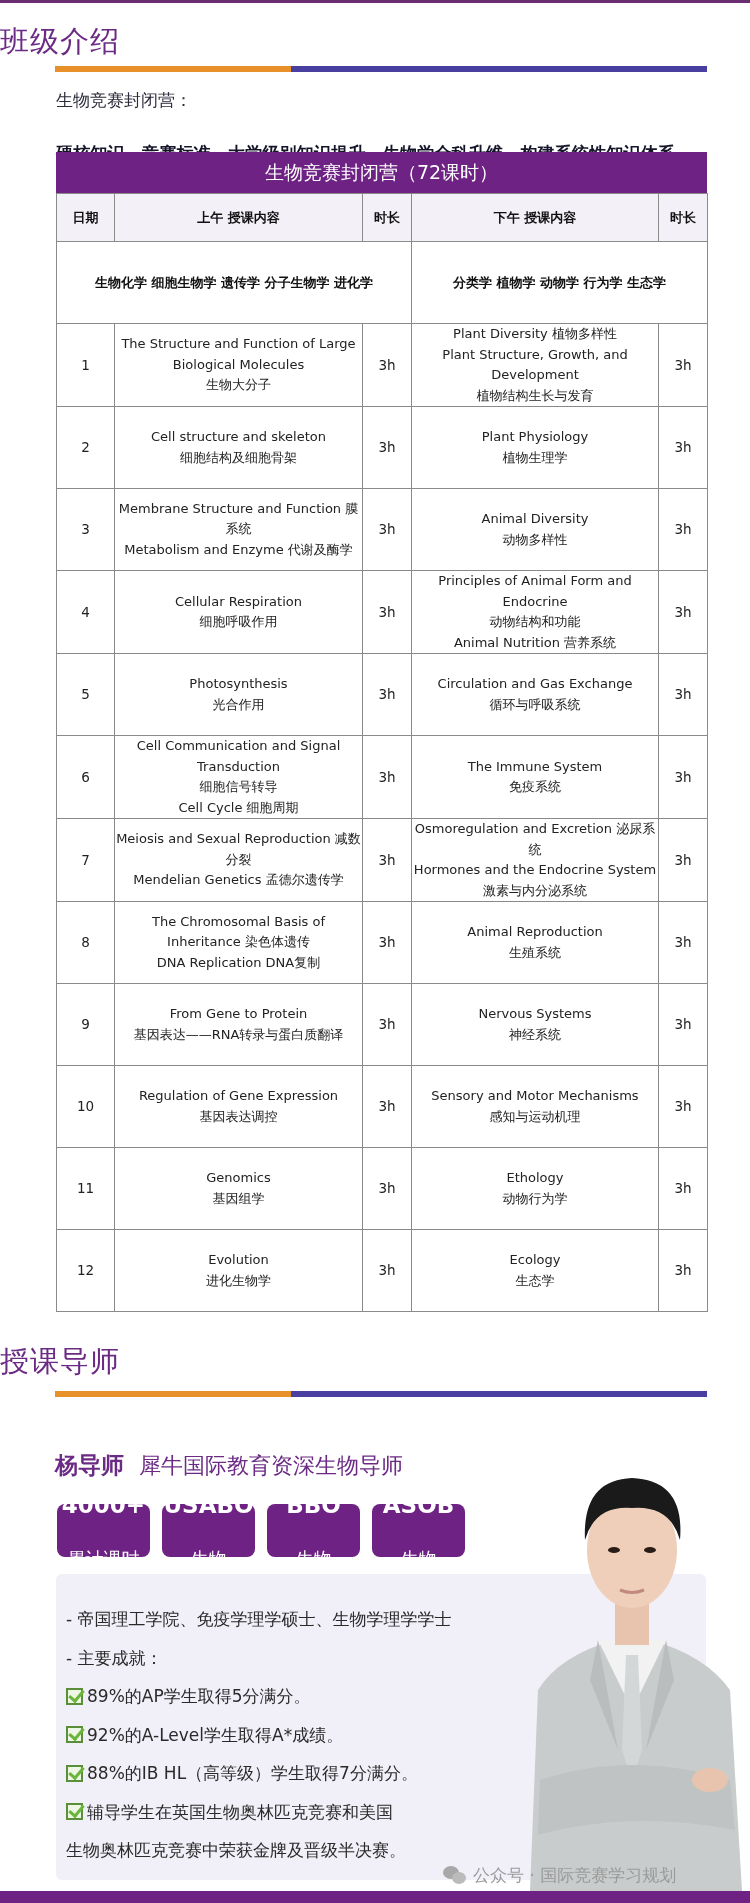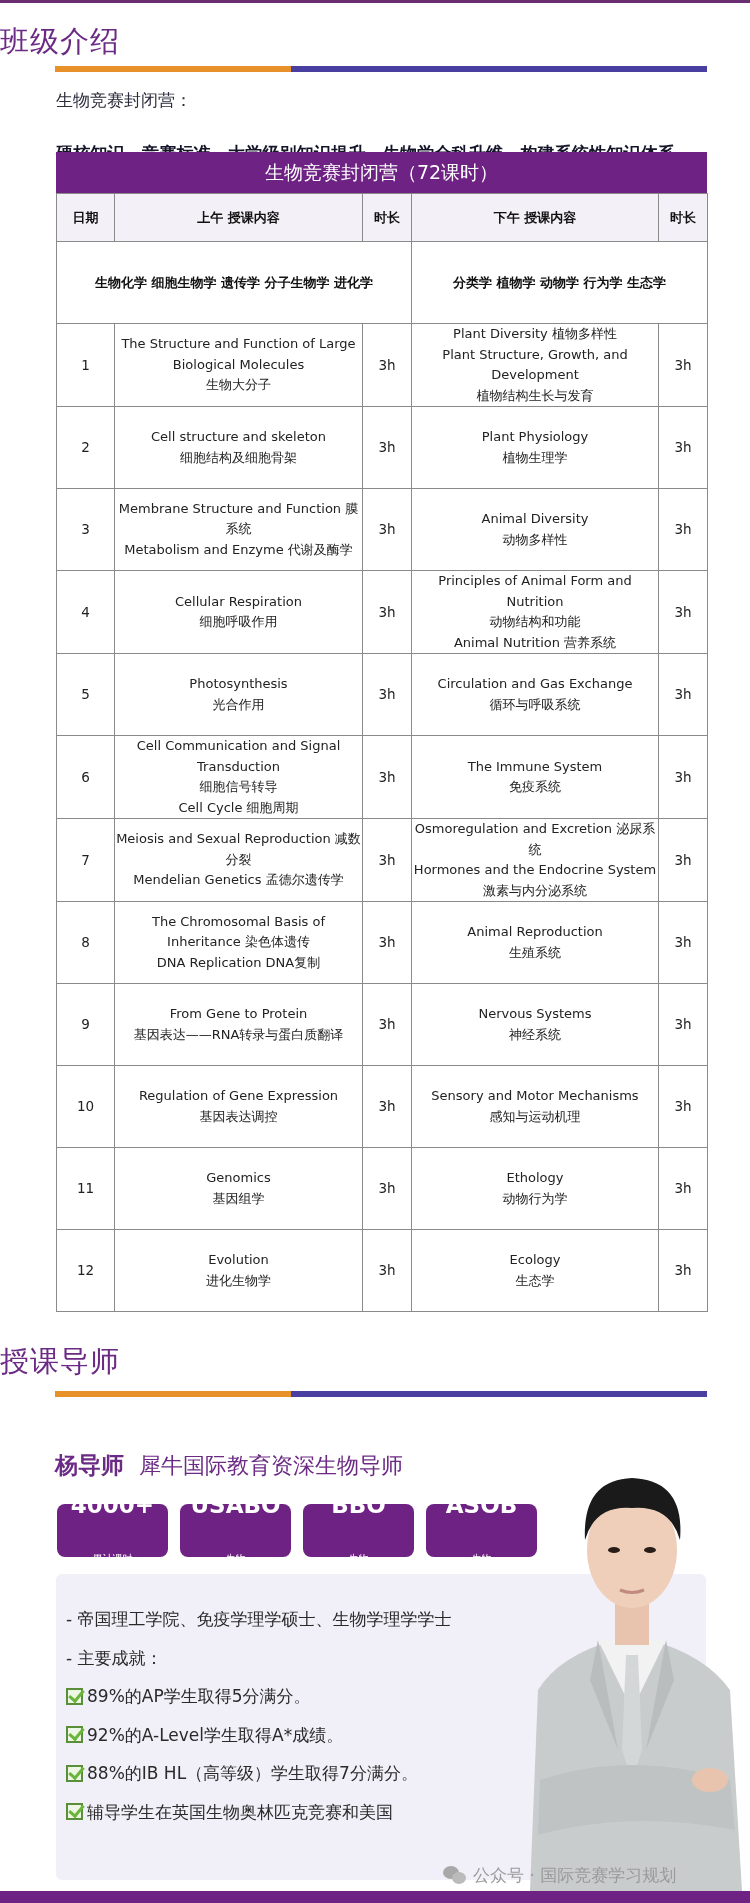--- a/index.html
+++ b/index.html
@@ -32,25 +32,25 @@
   .data-row td { height: 82px; font-size: 13px; color: #222; line-height: 20.5px; }
   .data-row td.num, .data-row td.dur { font-size: 13.5px; }
   .cell-line { display: block; }
 
   .teacher-name-row { position: absolute; left: 55px; top: 1450px; white-space: nowrap; }
   .teacher-name { font-size: 23px; font-weight: bold; color: #6b2a84; }
   .teacher-title { font-size: 22px; color: #6b2a84; margin-left: 10px; }
 
   .badges { position: absolute; left: 57px; top: 1504px; display: flex; gap: 12px; }
   .badge {
-    width: 111px; height: 53px; border-radius: 8px; background: #6e2283; color: #fff;
+    width: 93px; height: 53px; border-radius: 8px; background: #6e2283; color: #fff;
     display: flex; flex-direction: column; align-items: center; justify-content: center;
   }
   .badge .big { font-size: 23px; font-weight: bold; line-height: 25px; }
-  .badge .small { font-size: 10px; line-height: 18px; margin-top: 32px; }
+  .badge .small { font-size: 18px; line-height: 18px; margin-top: 32px; }
 
   .bio-panel {
     position: absolute; left: 56px; top: 1574px; width: 650px; height: 306px;
     background: #f1eff8; border-radius: 6px;
   }
   .bio-list { position: absolute; left: 66px; top: 1600px; width: 440px; }
   .bio-item { font-size: 17px; color: #2a2a2a; height: 38.5px; line-height: 38.5px; white-space: nowrap; display: flex; align-items: center; }
   .check-icon {
     display: inline-block; width: 17px; height: 17px; border: 2px solid #5a8f3a; background: #eef7e6;
     margin-right: 4px; position: relative; flex: none;
@@ -154,21 +154,21 @@
         </tr>
         <tr class="data-row">
           <td class="num">4</td>
           <td class="content">
             <span class="cell-line">Cellular Respiration</span>
             <span class="cell-line">细胞呼吸作用</span>
           </td>
           <td class="dur">3h</td>
           <td class="content">
             <span class="cell-line">Principles of Animal Form and</span>
-            <span class="cell-line">Nutrition</span>
+            <span class="cell-line">Endocrine</span>
             <span class="cell-line">动物结构和功能</span>
             <span class="cell-line">Animal Nutrition 营养系统</span>
           </td>
           <td class="dur">3h</td>
         </tr>
         <tr class="data-row">
           <td class="num">5</td>
           <td class="content">
             <span class="cell-line">Photosynthesis</span>
             <span class="cell-line">光合作用</span>
@@ -355,20 +355,23 @@
       <span>92%的A-Level学生取得A*成绩。</span>
     </div>
     <div class="bio-item">
       <span class="check-icon"></span>
       <span>88%的IB HL（高等级）学生取得7分满分。</span>
     </div>
     <div class="bio-item">
       <span class="check-icon"></span>
       <span>辅导学生在英国生物奥林匹克竞赛和美国</span>
     </div>
+    <div class="bio-item">
+      <span>生物奥林匹克竞赛中荣获金牌及晋级半决赛。</span>
+    </div>
   </div>
 
 <div class="watermark">
   <span class="wechat-icon"></span>
   <span>公众号 · 国际竞赛学习规划</span>
 </div>
 
 <div class="bottom-bar"></div>
 
 </body></html>

